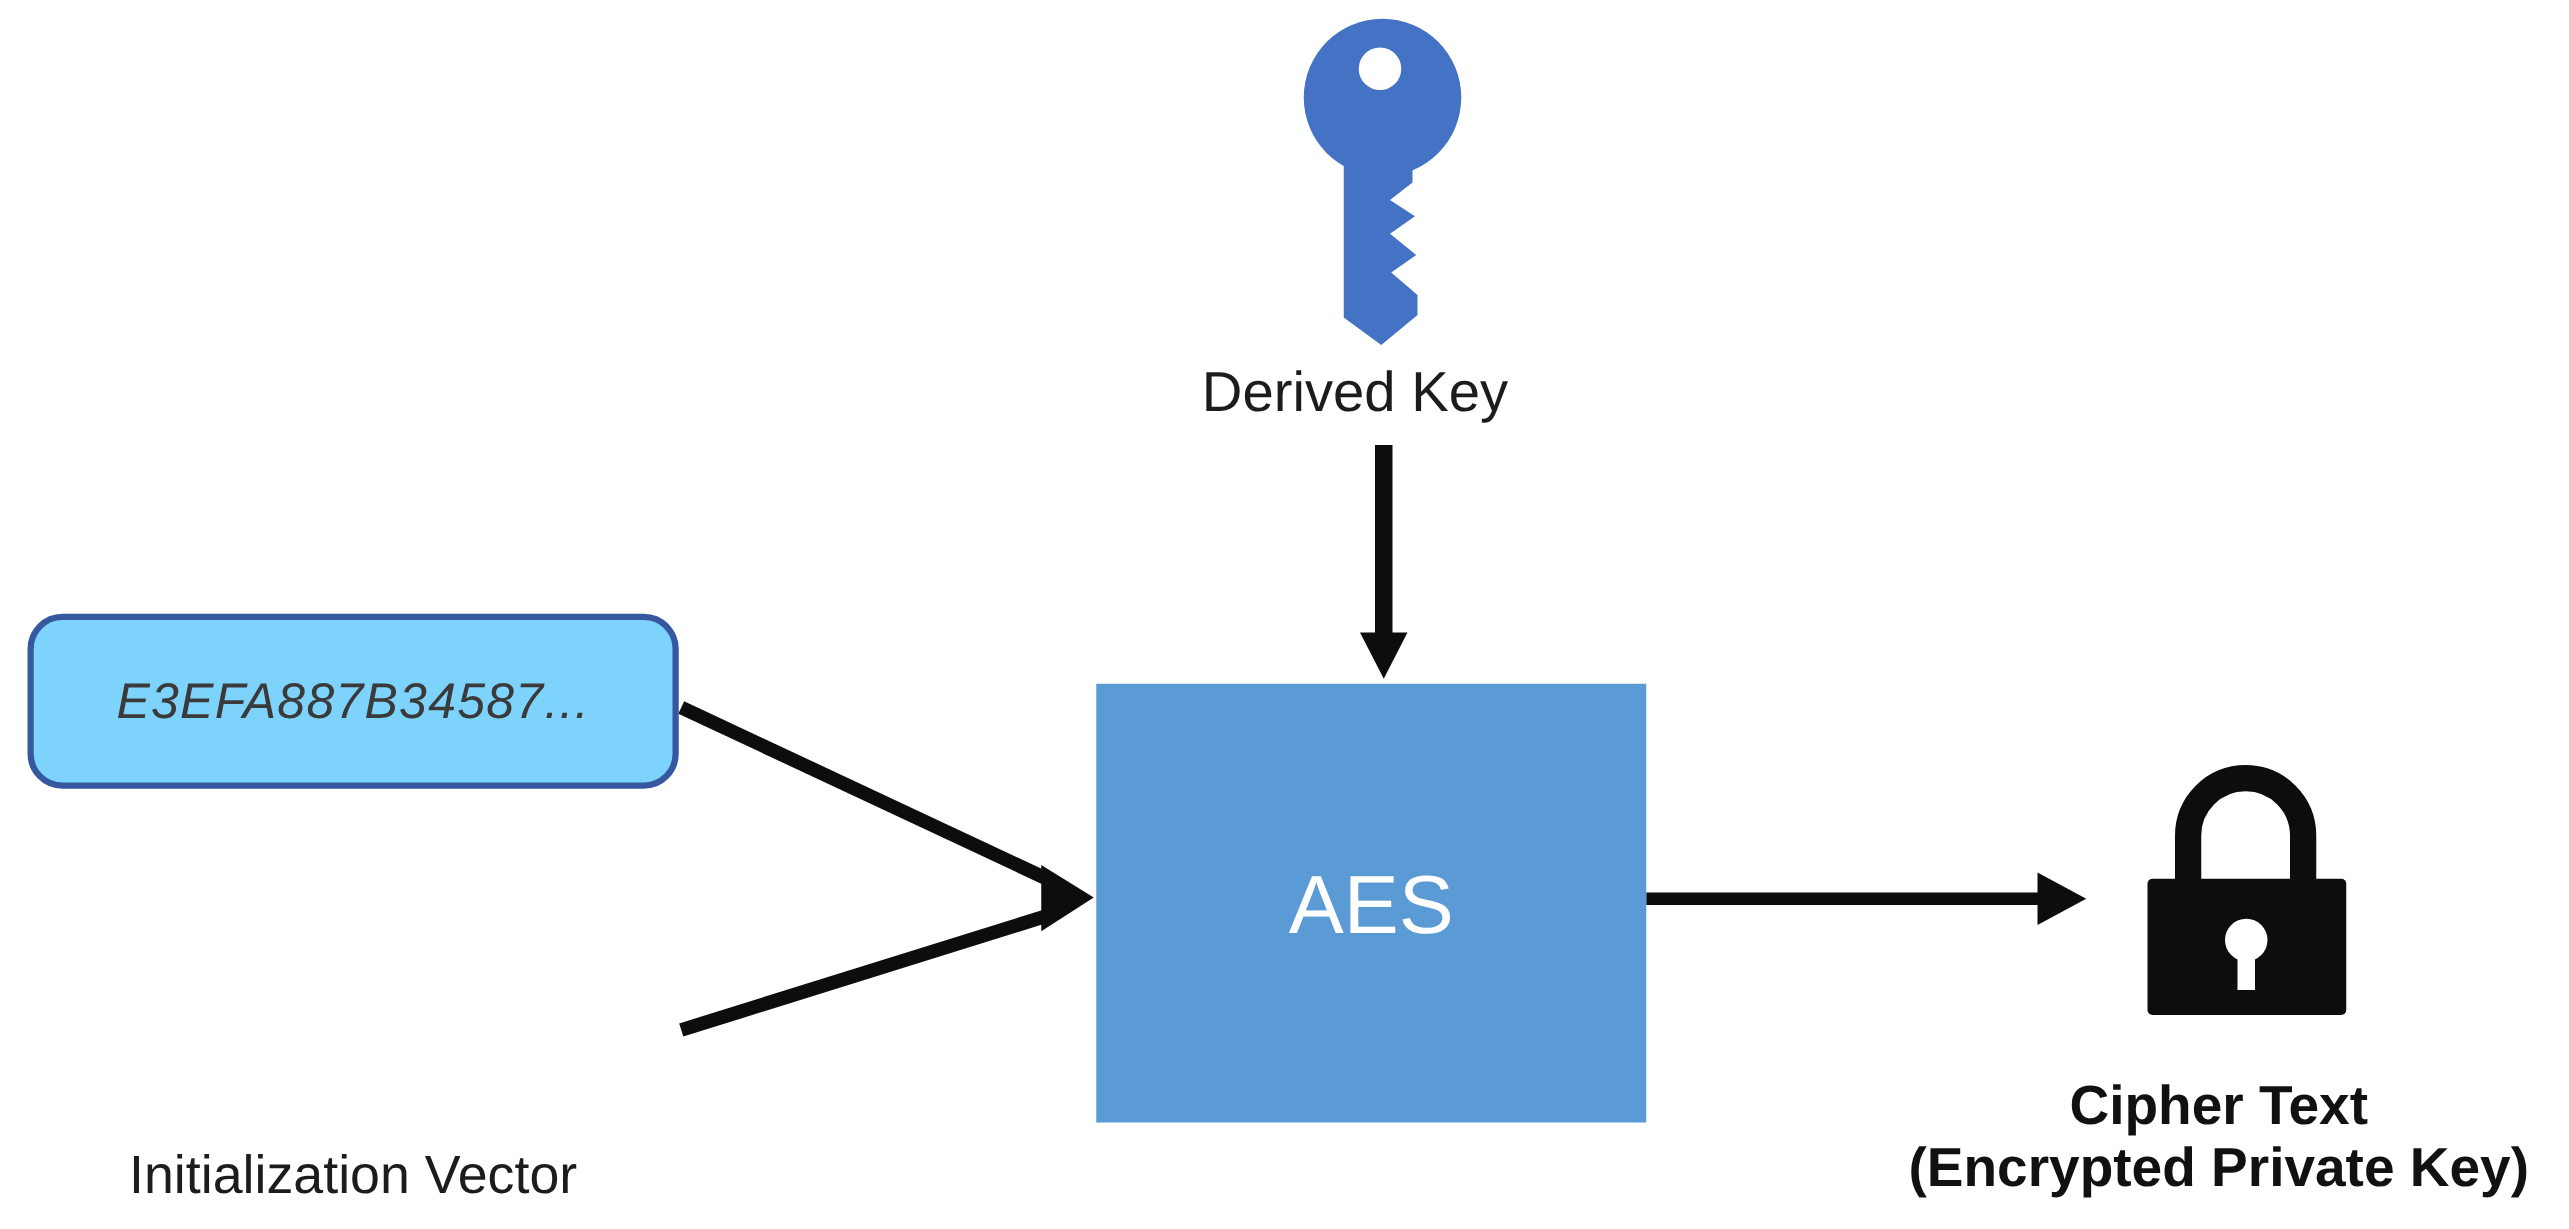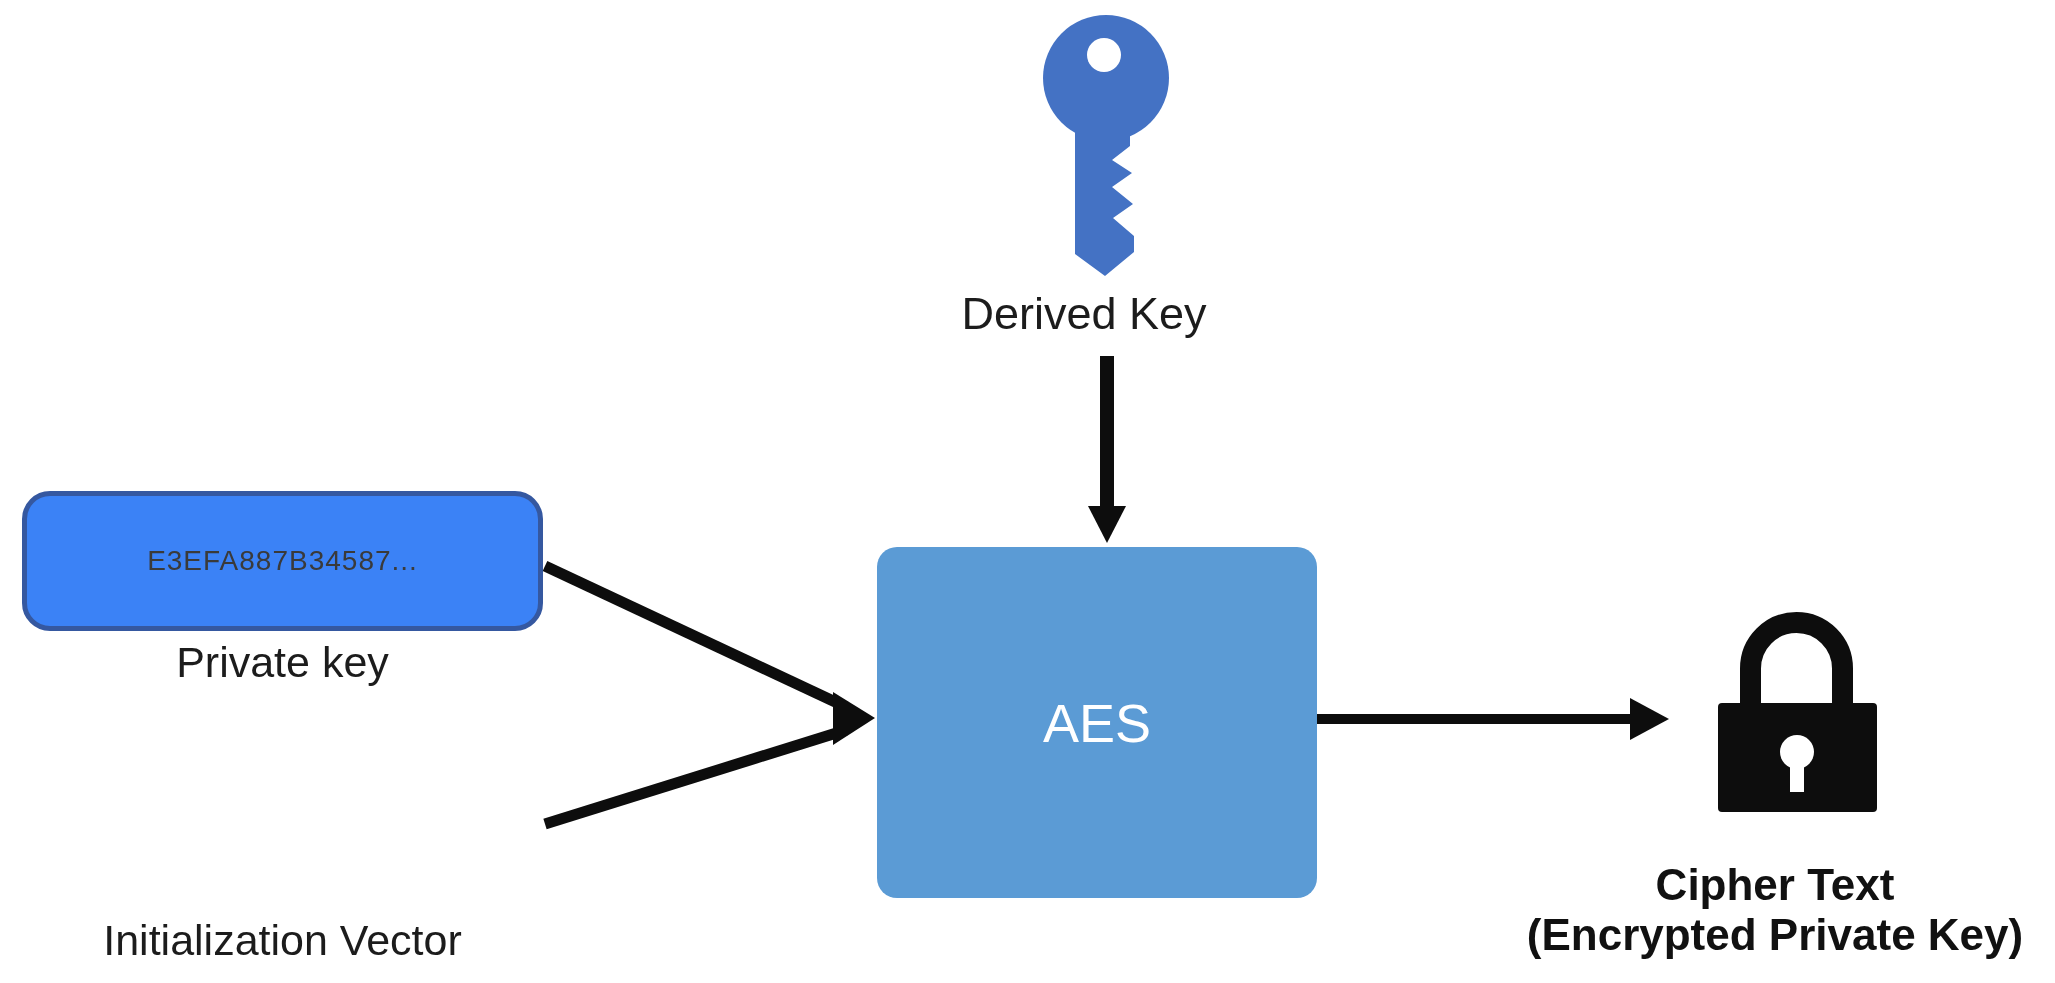--- a/index.html
+++ b/index.html
@@ -9,35 +9,35 @@
   .abs{position:absolute;}
 
   
   #arrows{position:absolute;left:0;top:0;width:2055px;height:983px;pointer-events:none;}
   .arrow-line{stroke:#0d0d0d;fill:none;}
   .arrow-head{fill:#0d0d0d;stroke:none;}
 
   
   .value-box{
     position:absolute;left:22px;width:511px;height:130px;
-    background:#3b82f6;border:5px solid #3558a0;border-radius:28px;
+    background:#7dd3fc;border:5px solid #3558a0;border-radius:28px;
     display:flex;align-items:center;justify-content:center;
-    font-size:28px;color:#3a3a3a;letter-spacing:1px;
+    font-size:40px;color:#3a3a3a;letter-spacing:1px;font-style:italic;
   }
   .box-caption{
     position:absolute;left:22px;width:521px;text-align:center;
     font-size:43px;color:#1c1c1c;
   }
 
   
   #aes-box{
     position:absolute;left:877px;top:547px;width:440px;height:351px;
     background:#5b9bd5;display:flex;flex-direction:column;
     align-items:center;justify-content:center;
-    color:#ffffff;font-size:54px;line-height:84px;text-align:center;border-radius:20px;
+    color:#ffffff;font-size:66px;line-height:84px;text-align:center;
   }
 
   
   #derived-key-label{
     position:absolute;left:934px;top:288px;width:300px;text-align:center;
     font-size:45px;color:#1c1c1c;
   }
 
   
   #cipher-label{
@@ -79,21 +79,20 @@
       M39,100 L94,100 L94,132 L76,146 L96,159 L76,173 L97,190
       L77,204 L98,222 L98,238 L69,262 L39,240 Z"></path>
     <circle cx="68" cy="41" r="17" fill="#ffffff"></circle>
   </svg>
 
   <div id="derived-key-label">Derived Key</div>
 
   <div class="value-box" style="top:491px">
     <span>E3EFA887B34587...</span>
   </div>
-  <div class="box-caption" style="top:638px">Private key</div>
 
   <div class="box-caption" style="top:916px">Initialization Vector</div>
 
   <div id="aes-box">
     <div>AES</div>
   </div>
 
   <svg class="abs" style="left:1712px;top:600px" width="172" height="215" viewBox="0 0 172 215">
     <path d="M38.5,112 L38.5,68.5 A46,46 0 0 1 130.5,68.5 L130.5,112" fill="none" stroke="#0d0d0d" stroke-width="21"></path>
     <rect x="6" y="103" width="159" height="109" rx="4" fill="#0d0d0d"></rect>

